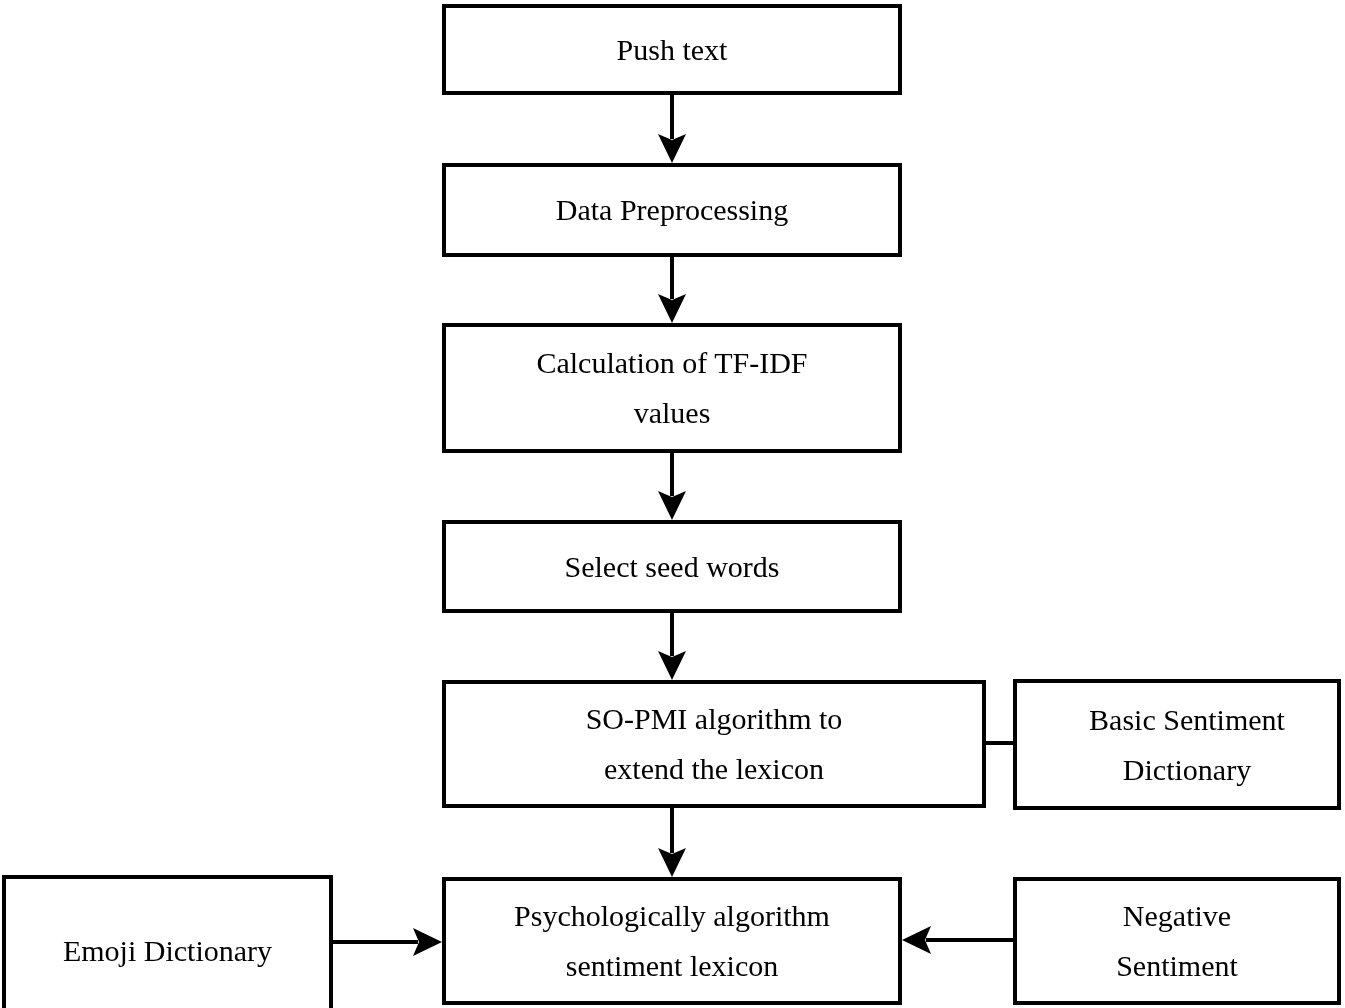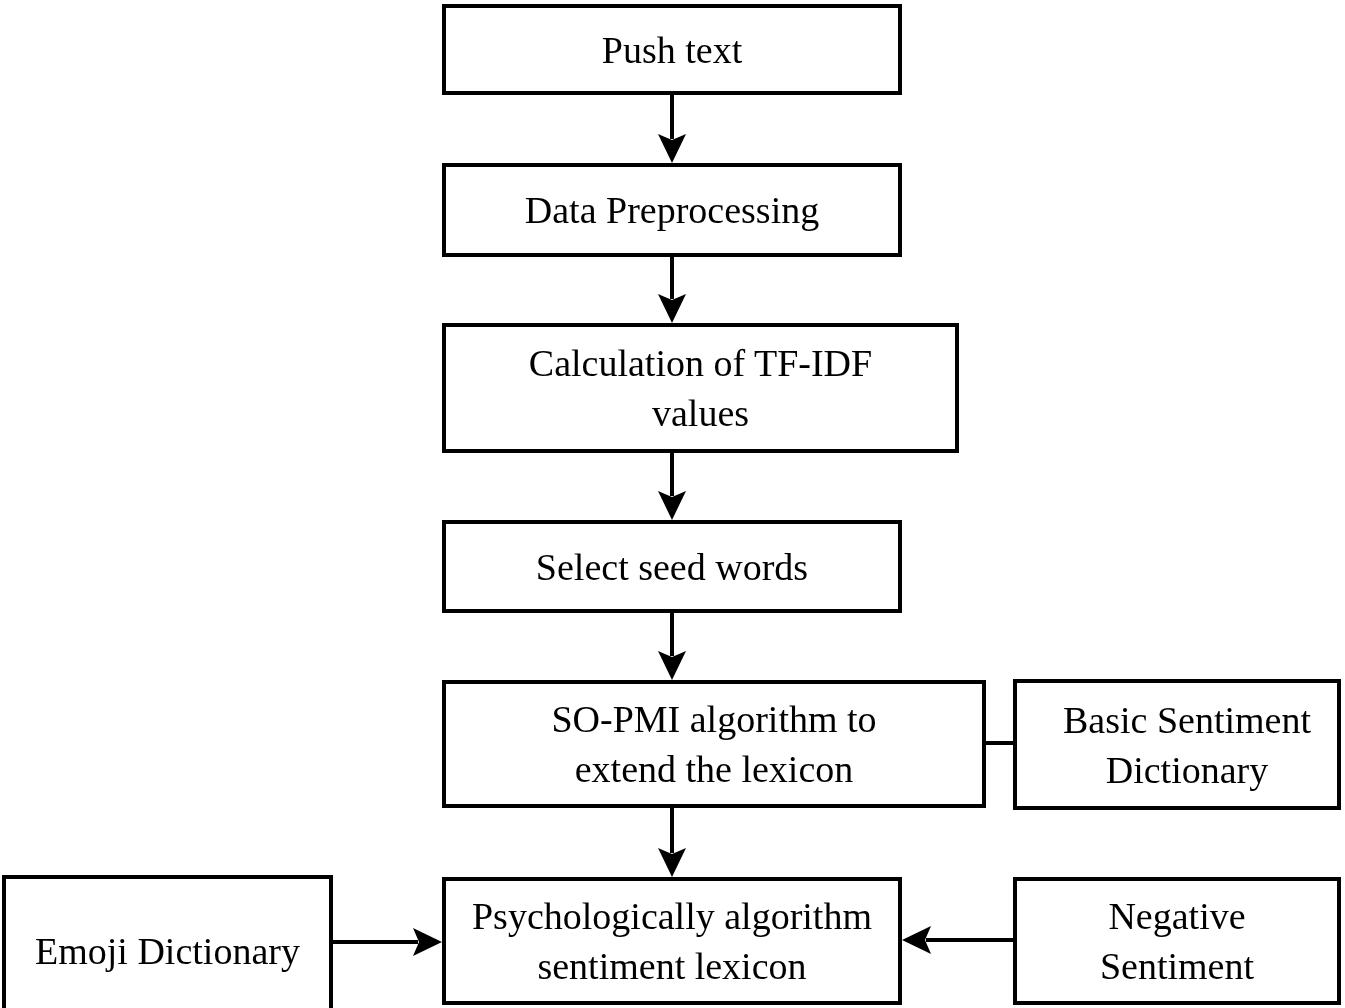--- a/index.html
+++ b/index.html
@@ -20,28 +20,28 @@
     box-sizing: border-box;
     border: 4px solid #000000;
     background: #ffffff;
     display: flex;
     align-items: center;
     justify-content: center;
     text-align: center;
   }
   .node .label {
     white-space: pre;
-    font-size: 38px;
+    font-size: 30px;
     line-height: 50px;
     color: #000000;
   }
   
   #node-push-text            { left: 442px; top: 4px;   width: 460px; height: 91px; }
   #node-data-preprocessing   { left: 442px; top: 163px; width: 460px; height: 94px; }
-  #node-tfidf                { left: 442px; top: 323px; width: 517px; height: 130px; }
+  #node-tfidf                { left: 442px; top: 323px; width: 460px; height: 130px; }
   #node-seed-words           { left: 442px; top: 520px; width: 460px; height: 93px; }
   #node-so-pmi               { left: 442px; top: 680px; width: 544px; height: 128px; }
   #node-psych-lexicon        { left: 442px; top: 877px; width: 460px; height: 128px; }
   
   #node-basic-sentiment      { left: 1013px; top: 679px; width: 328px; height: 131px; padding-left: 20px; }
   #node-negative             { left: 1013px; top: 877px; width: 328px; height: 128px; }
   #node-emoji                { left: 2px;    top: 875px; width: 331px; height: 152px; }
 
   #arrow-layer {
     position: absolute;

